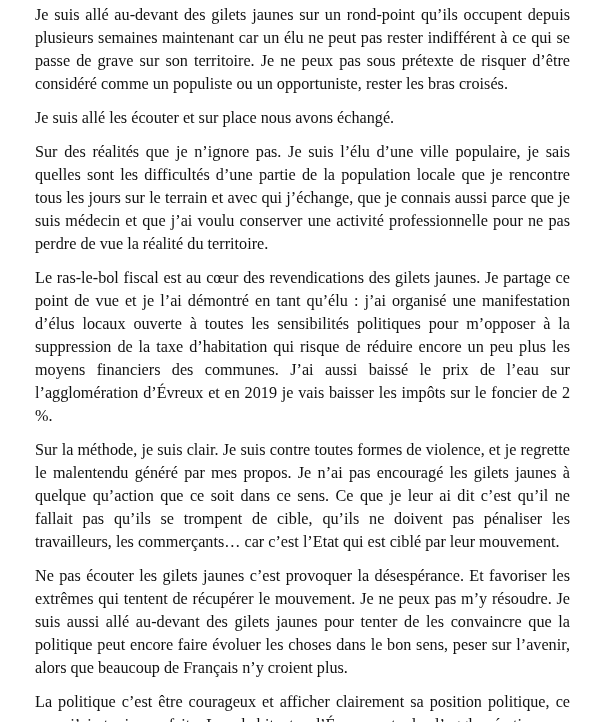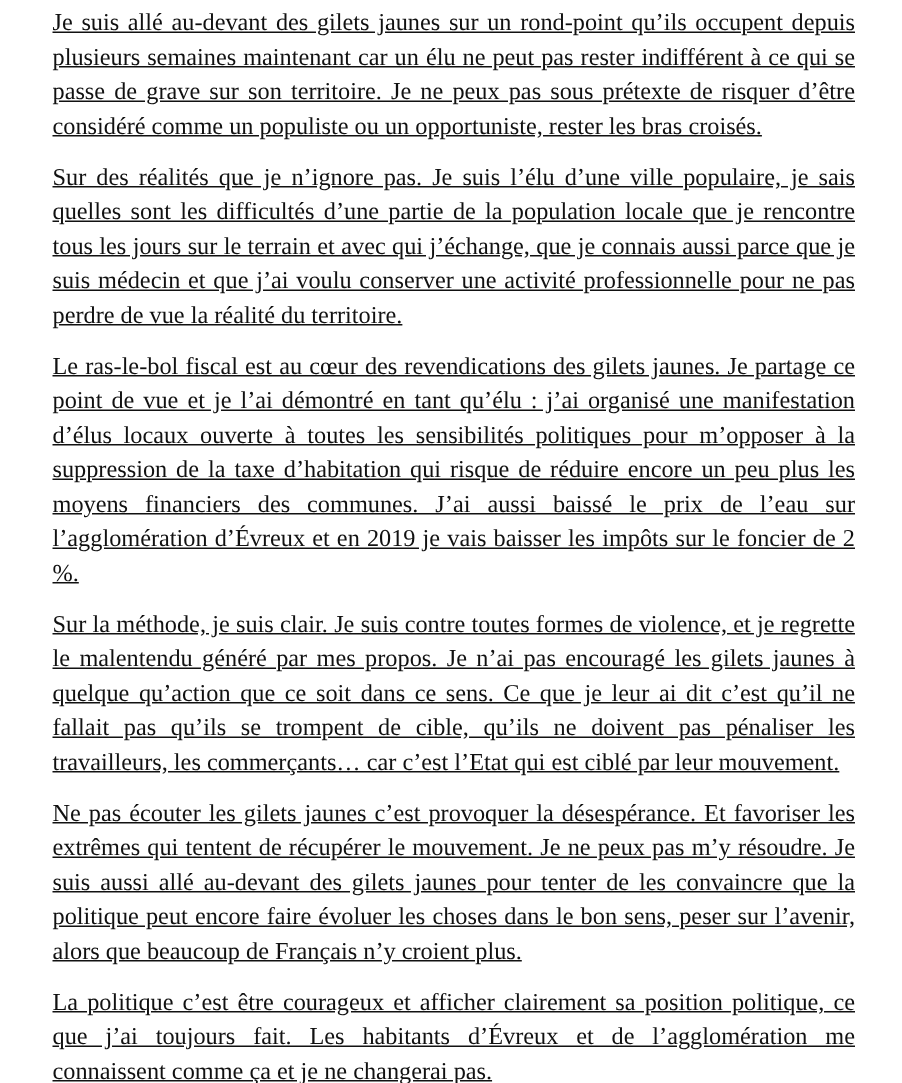--- a/index.html
+++ b/index.html
@@ -20,26 +20,26 @@
       width: 535px;
       font-family: "Liberation Serif", "DejaVu Serif", serif;
       font-size: 16.2px;
       line-height: 23px;
       color: #111111;
       text-align: justify;
     }
     .doc p {
       margin: 0 0 11px 0;
       padding: 0;
-      text-decoration: underline;
     }
   </style>
 </head>
 <body>
 
 <div class="doc">
   <p>Je suis allé au-devant des gilets jaunes sur un rond-point qu’ils occupent depuis plusieurs semaines maintenant car un élu ne peut pas rester indifférent à ce qui se passe de grave sur son territoire. Je ne peux pas sous prétexte de risquer d’être considéré comme un populiste ou un opportuniste, rester les bras croisés.</p>
+  <p>Je suis allé les écouter et sur place nous avons échangé.</p>
   <p>Sur des réalités que je n’ignore pas. Je suis l’élu d’une ville populaire, je sais quelles sont les difficultés d’une partie de la population locale que je rencontre tous les jours sur le terrain et avec qui j’échange, que je connais aussi parce que je suis médecin et que j’ai voulu conserver une activité professionnelle pour ne pas perdre de vue la réalité du territoire.</p>
   <p>Le ras-le-bol fiscal est au cœur des revendications des gilets jaunes. Je partage ce point de vue et je l’ai démontré en tant qu’élu : j’ai organisé une manifestation d’élus locaux ouverte à toutes les sensibilités politiques pour m’opposer à la suppression de la taxe d’habitation qui risque de réduire encore un peu plus les moyens financiers des communes. J’ai aussi baissé le prix de l’eau sur l’agglomération d’Évreux et en 2019 je vais baisser les impôts sur le foncier de 2 %.</p>
   <p>Sur la méthode, je suis clair. Je suis contre toutes formes de violence, et je regrette le malentendu généré par mes propos. Je n’ai pas encouragé les gilets jaunes à quelque qu’action que ce soit dans ce sens. Ce que je leur ai dit c’est qu’il ne fallait pas qu’ils se trompent de cible, qu’ils ne doivent pas pénaliser les travailleurs, les commerçants… car c’est l’Etat qui est ciblé par leur mouvement.</p>
   <p>Ne pas écouter les gilets jaunes c’est provoquer la désespérance. Et favoriser les extrêmes qui tentent de récupérer le mouvement. Je ne peux pas m’y résoudre. Je suis aussi allé au-devant des gilets jaunes pour tenter de les convaincre que la politique peut encore faire évoluer les choses dans le bon sens, peser sur l’avenir, alors que beaucoup de Français n’y croient plus.</p>
   <p>La politique c’est être courageux et afficher clairement sa position politique, ce que j’ai toujours fait. Les habitants d’Évreux et de l’agglomération me connaissent comme ça et je ne changerai pas.</p>
 </div>
 
 </body></html>

